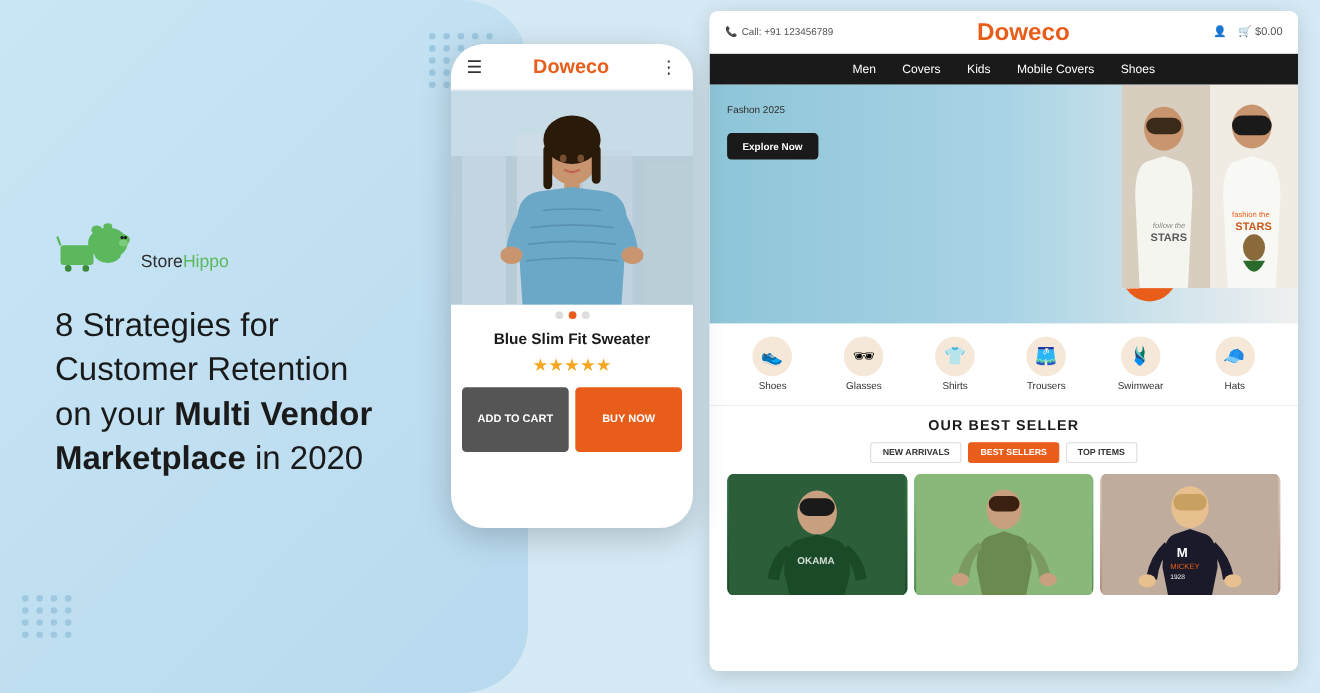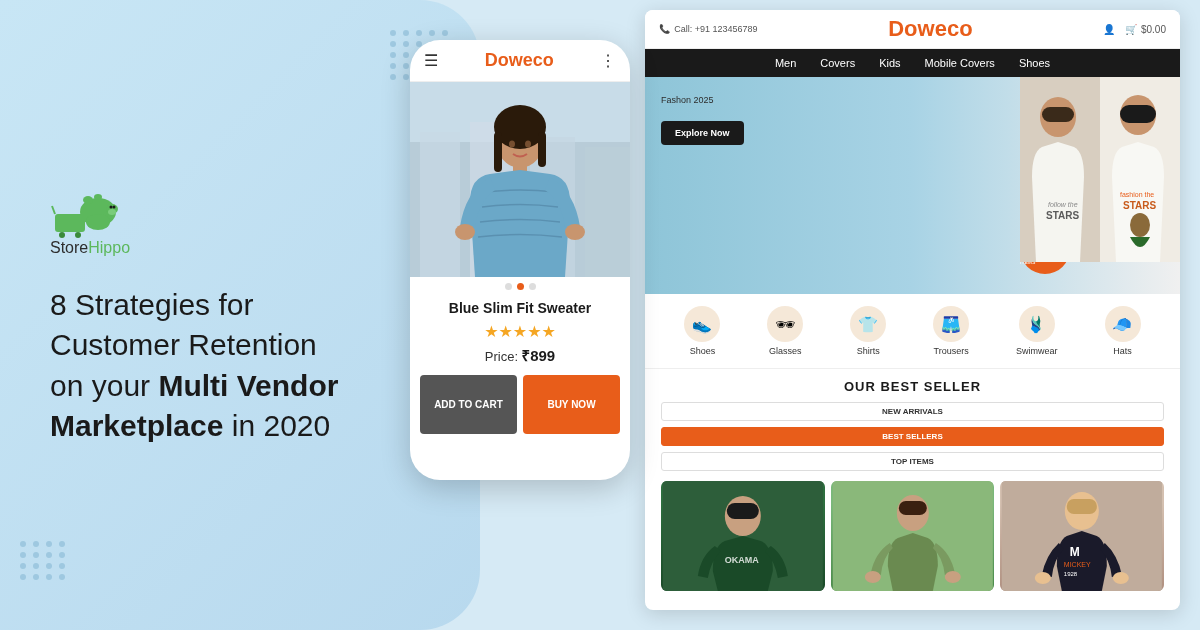--- a/index.html
+++ b/index.html
@@ -20,23 +20,22 @@
       background: linear-gradient(135deg, #c8e6f5 0%, #b8d9ee 100%);
       border-radius: 0 60px 60px 0;
       display: flex;
       flex-direction: column;
       justify-content: center;
       padding: 40px 40px 40px 50px;
     }
 
     .logo-area {
       display: flex;
-      align-items: flex-start;
+      align-items: flex-end;
       margin-bottom: 28px;
-      flex-direction: column;
     }
 
     .hippo-logo {
       width: 70px;
       height: 55px;
       margin-right: 8px;
     }
 
     .logo-store {
       color: #2d2d2d;
@@ -408,21 +407,20 @@
       color: #1a1a1a;
       letter-spacing: 1px;
       margin-bottom: 8px;
     }
 
     .filter-tabs {
       display: flex;
       justify-content: center;
       gap: 6px;
       margin-bottom: 10px;
-      flex-direction: column;
     }
 
     .filter-tab {
       border: 1px solid #ddd;
       background: #fff;
       padding: 4px 10px;
       font-size: 8px;
       font-weight: 700;
       border-radius: 3px;
       cursor: pointer;
@@ -596,23 +594,20 @@
   <div class="phone-dots-indicator">
     <div class="ind-dot"></div>
     <div class="ind-dot active"></div>
     <div class="ind-dot"></div>
   </div>
 
   <div class="phone-product-name">Blue Slim Fit Sweater</div>
 
   <div class="phone-stars">★★★★★</div>
 
-  <div class="phone-price">
-    <span>Price: </span><strong>₹899</strong>
-  </div>
 
   <div class="phone-buttons">
     <button class="btn-add-cart">ADD TO CART</button>
     <button class="btn-buy-now">BUY NOW</button>
   </div>
 </div>
 
 <div class="right-panel">
 
   <div class="site-topbar">

